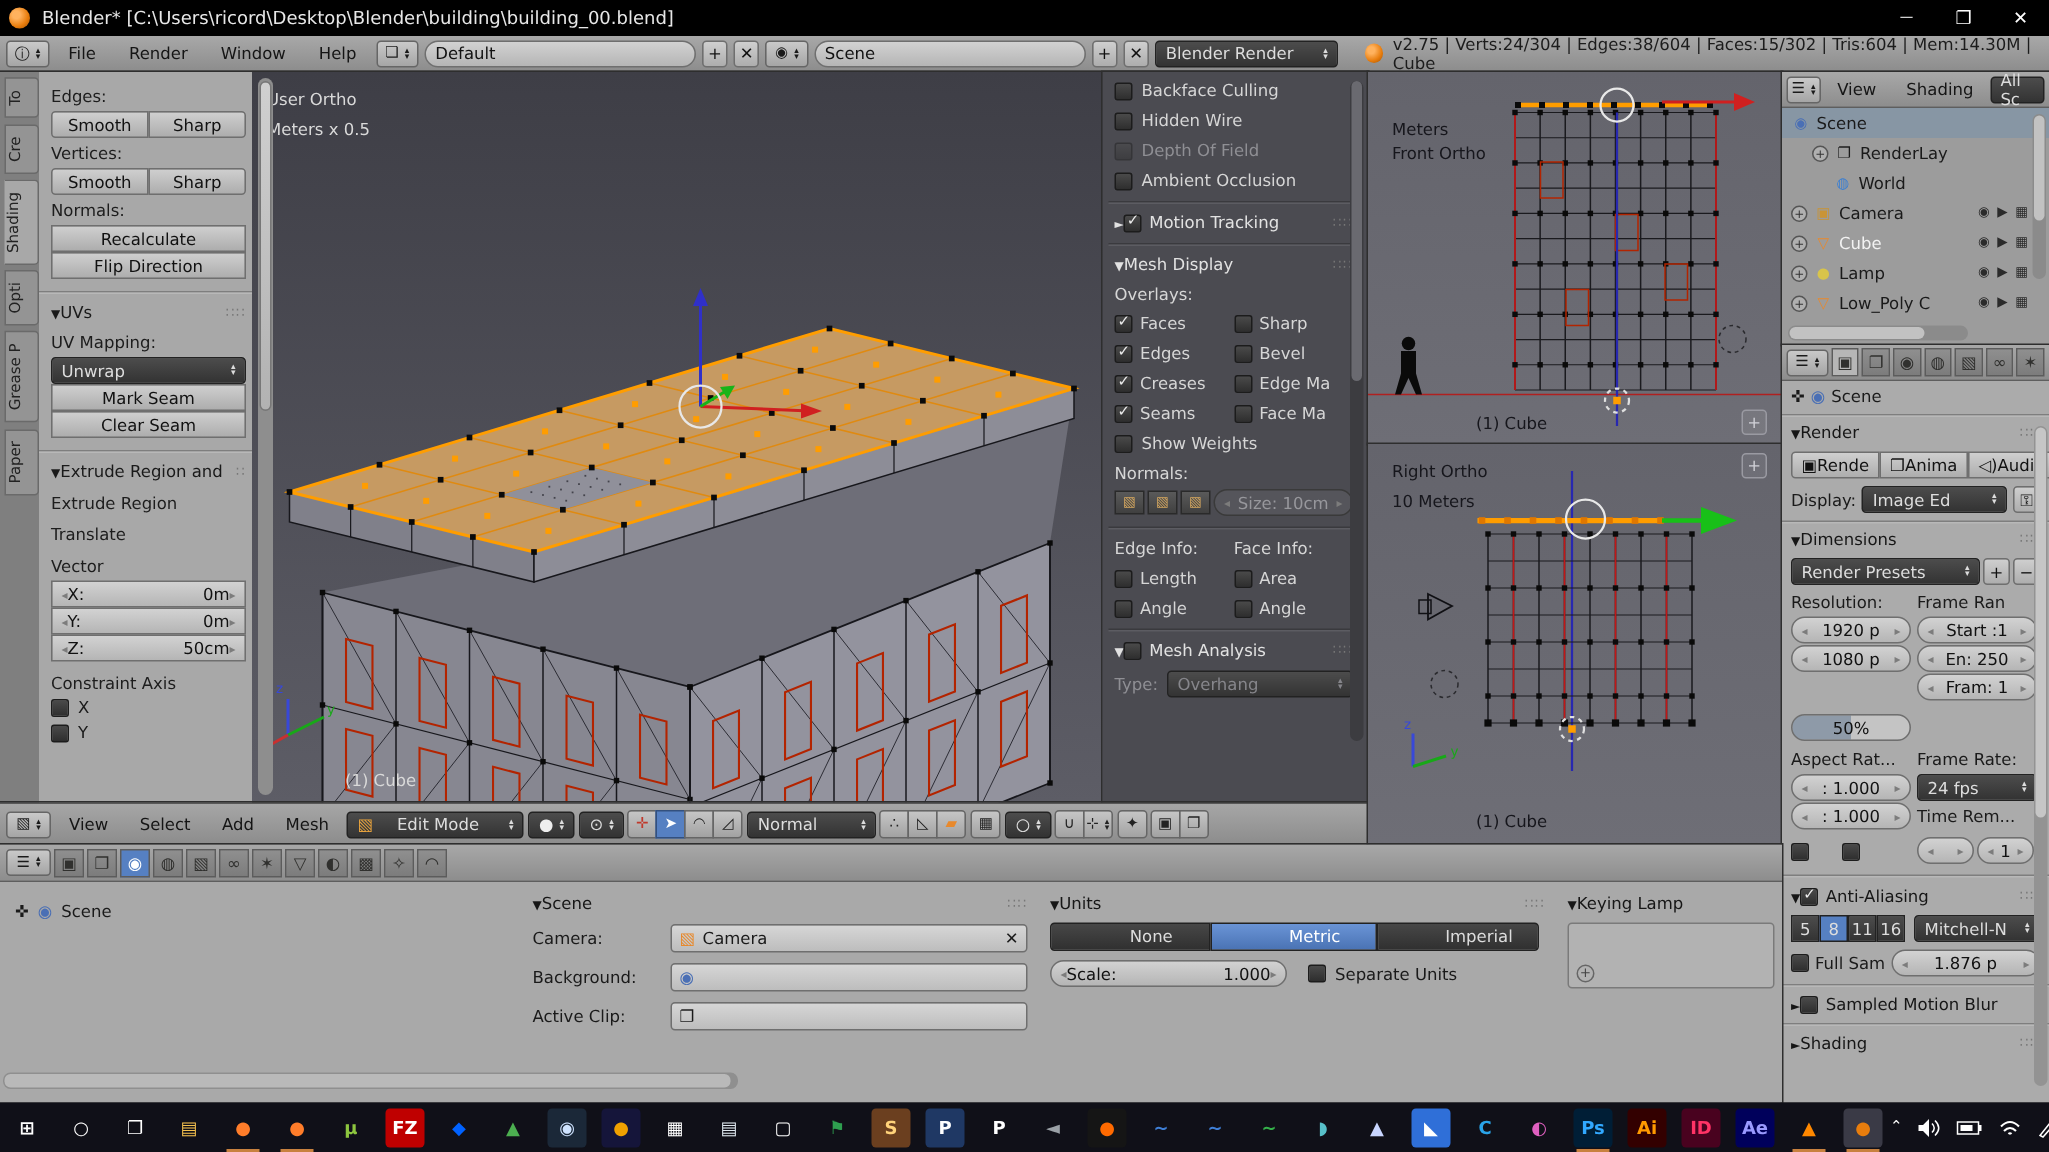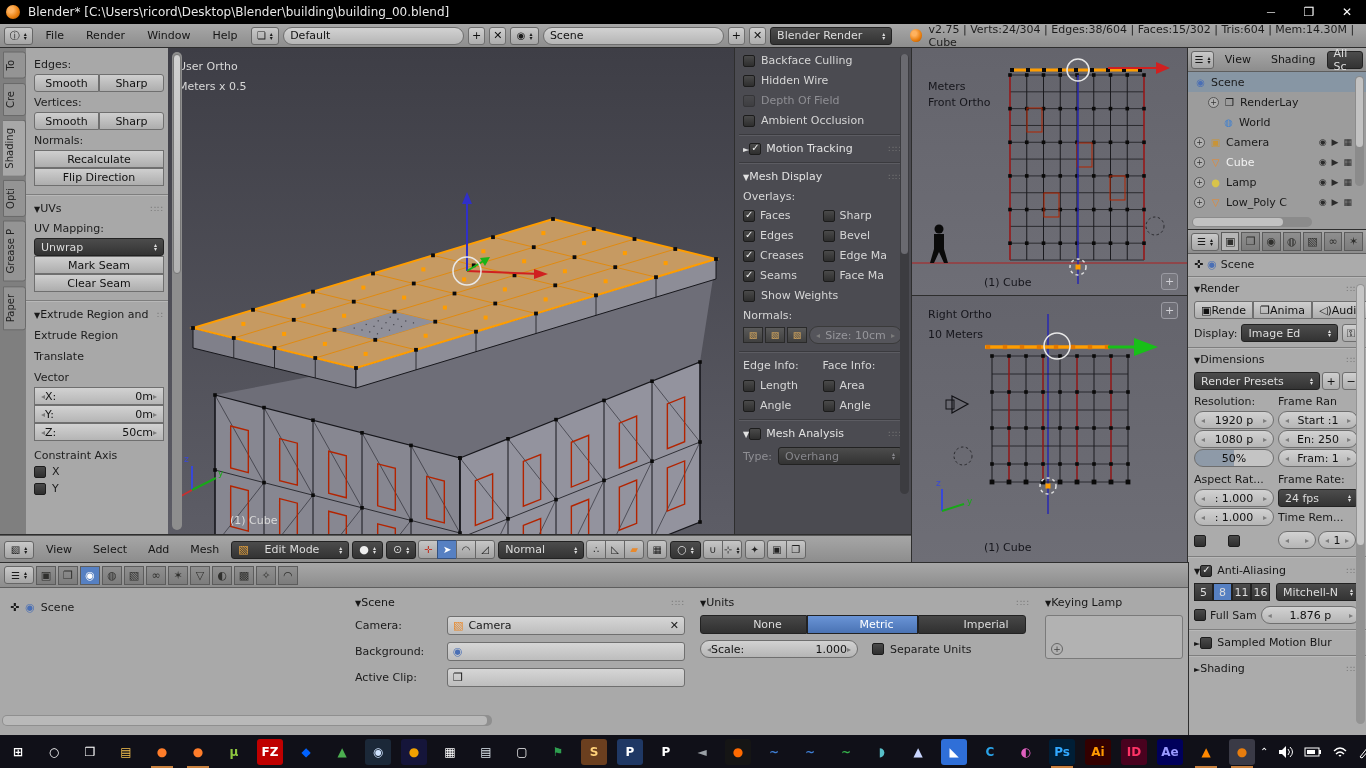--- a/index.html
+++ b/index.html
@@ -990,21 +990,21 @@
           <span class="pill">
               <span class="arr">◂</span>
               <span>1920 p</span>
               <span class="arr">▸</span>
             </span>
           <span class="pill">
               <span class="arr">◂</span>
               <span>1080 p</span>
               <span class="arr">▸</span>
             </span>
-          <span class="pill slider50" style="justify-content:center;">
+          <span class="pill slider50" style="justify-content:center;margin-top:27px;">
               <span>50%</span>
             </span>
         </div>
         <div class="pr-col">
           <span class="pill">
               <span class="arr">◂</span>
               <span>Start :1</span>
               <span class="arr">▸</span>
             </span>
           <span class="pill">

